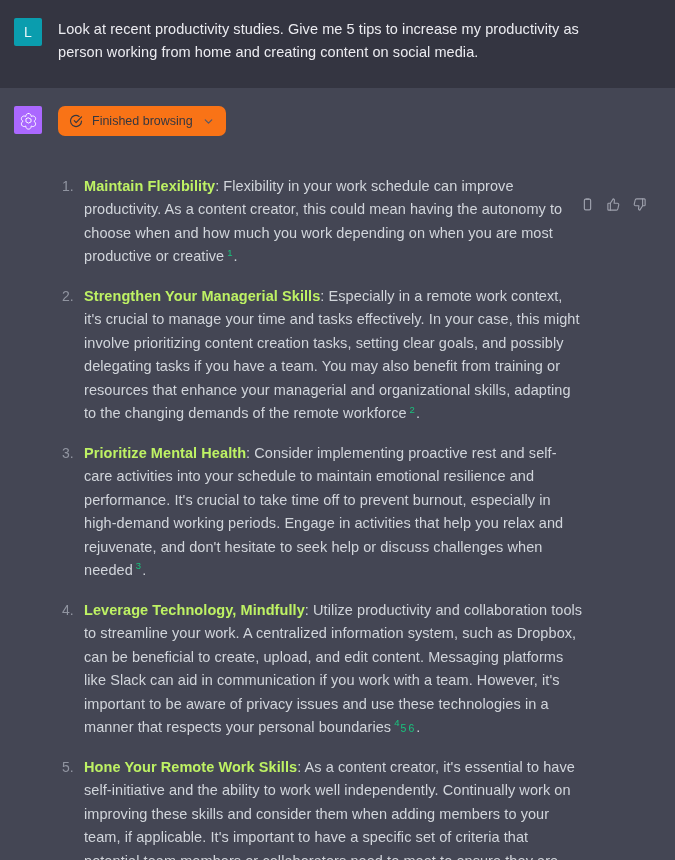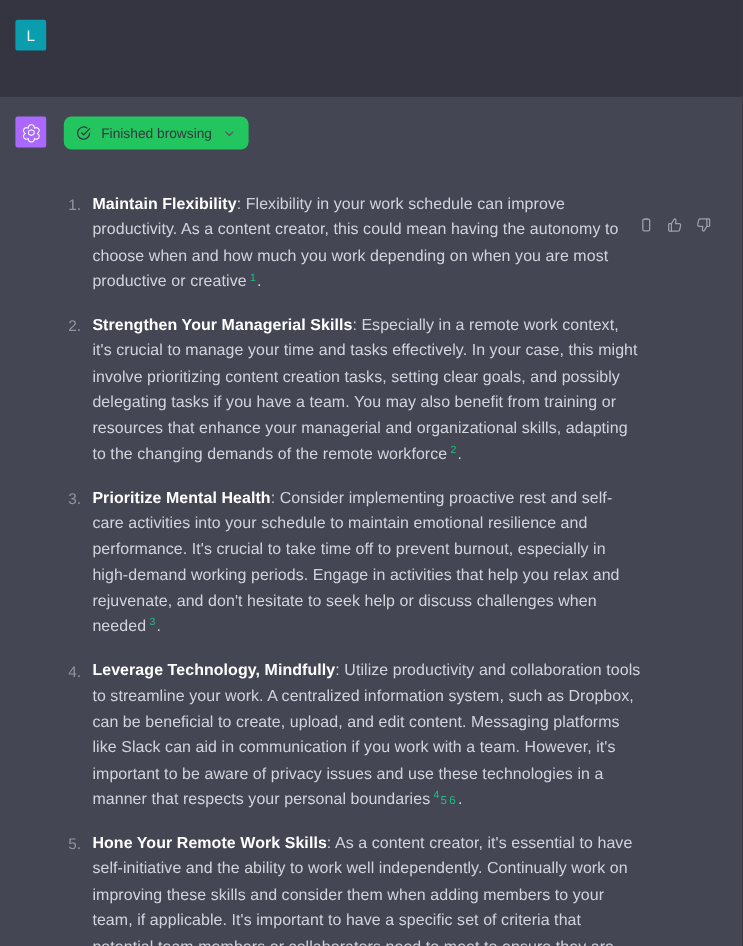--- a/index.html
+++ b/index.html
@@ -89,21 +89,21 @@
     display: flex;
     align-items: center;
     height: 30px;
     margin-bottom: 0;
   }
 
   .browsing-pill {
     display: inline-flex;
     align-items: center;
     gap: 9px;
-    background: #22c55e;
+    background: #f97316;
     color: #353740;
     border-radius: 7px;
     padding: 0 11px 0 11px;
     height: 30px;
     font-size: 12.5px;
     cursor: pointer;
     min-width: 166px;
     border: none;
     font-family: "Liberation Sans", sans-serif;
   }
@@ -152,21 +152,21 @@
   .tips > li::before {
     content: counter(tip) ".";
     position: absolute;
     left: 4px;
     top: 0;
     color: #9195A1;
     font-size: 14px;
   }
   .tips > li + li { margin-top: 16px; }
 
-  .tip-title { color: #ffffff; font-weight: bold; }
+  .tip-title { color: #bef264; font-weight: bold; }
 
   .cite {
     color: #19C37D;
     font-size: 9.5px;
     vertical-align: super;
     line-height: 0;
     padding: 0 1px 0 3px;
     cursor: pointer;
     text-decoration: none;
   }
@@ -178,20 +178,21 @@
     padding-right: 2px;
   }
 </style>
 </head>
 <body>
 
 <div class="conversation">
 
   <div class="turn-user">
     <div class="avatar-user">L</div>
+    <div class="user-text">Look at recent productivity studies. Give me 5 tips to increase my productivity as person working from home and creating content on social media.</div>
   </div>
 
   <div class="turn-assistant">
 
     <div class="avatar-assistant">
       <span>
         <svg viewBox="0 0 24 24" fill="none" stroke="#ffffff" stroke-width="1.2" stroke-linecap="round" stroke-linejoin="round">
           <path d="M12 3.1c-1.9 0-3.4 1.5-3.4 3.4v0.6l-0.5-0.3c-1.6-0.95-3.7-0.4-4.65 1.25s-0.4 3.7 1.25 4.65l0.5 0.3-0.5 0.3c-1.65 0.95-2.2 3-1.25 4.65s3.05 2.2 4.65 1.25l0.5-0.3v0.6c0 1.9 1.5 3.4 3.4 3.4s3.4-1.5 3.4-3.4v-0.6l0.5 0.3c1.6 0.95 3.7 0.4 4.65-1.25s0.4-3.7-1.25-4.65l-0.5-0.3 0.5-0.3c1.65-0.95 2.2-3 1.25-4.65s-3.05-2.2-4.65-1.25l-0.5 0.3v-0.6c0-1.9-1.5-3.4-3.4-3.4z"></path>
           <path d="M12 8.7 L15.2 10.35 L15.2 13.65 L12 15.3 L8.8 13.65 L8.8 10.35 Z"></path>
         </svg>

